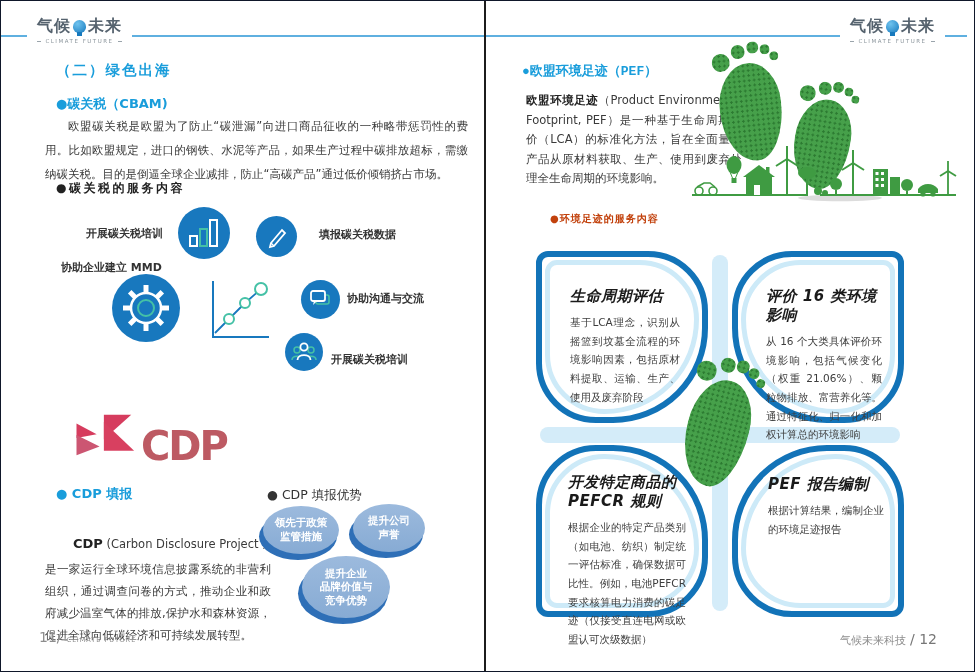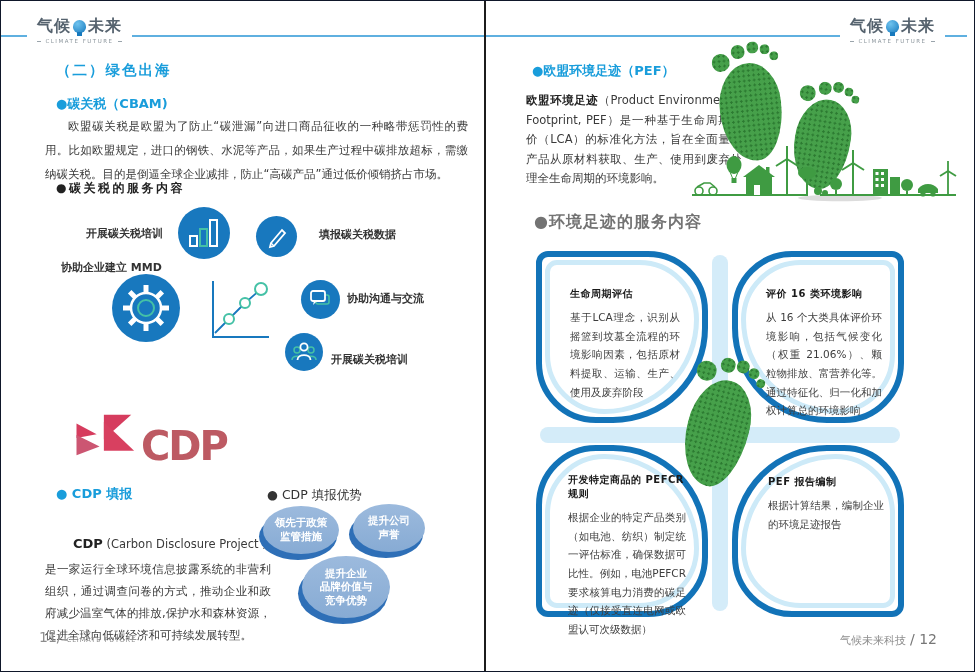--- a/index.html
+++ b/index.html
@@ -65,24 +65,24 @@
   .bub3 { left:301px; top:555px; width:88px; height:62px; }
 
   .foot-l { position:absolute; left:38px; top:626px; color:#8d8d8d; }
   .foot-l .num { font-size:14px; }
   .foot-l .lbl { font-size:6.5px; letter-spacing:1px; }
   .foot-r { position:absolute; right:30px; top:630px; color:#8d8d8d; display:flex; align-items:baseline; gap:4px; }
   .foot-r .lbl { font-size:11px; }
   .foot-r .num { font-size:14px; color:#777; }
 
   
-  .pef-head { left:46px; top:61px; }
+  .pef-head { left:36px; top:61px;font-family:Liberation Mono, monospace; }
   .pef-body { left:40px; top:90px; width:216px; line-height:19.5px; }
   .pef-body b { color:#222; }
-  .svc-head-r { position:absolute; left:48px; top:211px; font-size:16px; font-weight:bold; color:#737373; letter-spacing:1px; }
+  .svc-head-r { position:absolute; left:64px; top:211px; font-size:10px; font-weight:bold; color:#c2410c; letter-spacing:1px; }
 
   
   .illo { position:absolute; left:204px; top:50px; width:268px; height:152px; }
   .moss { background-color:#46a04a; background-image:radial-gradient(#2c7a31 1.2px, transparent 1.4px); background-size:5px 5px; }
   .foot { position:absolute; }
   .sole { border-radius:52% 48% 46% 54% / 46% 42% 58% 54%; }
   .toe { position:absolute; border-radius:50%; }
   .scene { position:absolute; left:0; bottom:0; }
 
   
@@ -93,21 +93,21 @@
   .petal::before { content:""; position:absolute; inset:3px; border:5px solid #cdeaf8; border-radius:inherit; pointer-events:none; }
   .petal-tl { left:0; top:0; border-radius:12px 60px 95px 60px; }
   .petal-tr { left:196px; top:0; border-radius:60px 12px 60px 95px; }
   .petal-bl { left:0; top:194px; border-radius:60px 95px 60px 12px; }
   .petal-br { left:196px; top:194px; border-radius:95px 60px 12px 60px; }
   .petal-inner { position:absolute; z-index:2; }
   .p-tl { padding:30px 22px 0 28px; }
   .p-tr { padding:30px 16px 0 28px; }
   .p-bl { padding:22px 16px 0 26px; }
   .p-br { padding:24px 14px 0 30px; }
-  .petal h4 { font-size:10px; color:#1a1a1a; margin-bottom:7px; letter-spacing:0.5px; }
+  .petal h4 { font-size:15px; color:#1a1a1a; margin-bottom:7px; letter-spacing:0.5px;font-style:italic; }
   .petal p { font-size:10.5px; color:#3d3d3d; line-height:1.78; text-align:justify; }
   .center-foot { position:absolute; left:150px; top:128px; z-index:5; transform:rotate(14deg); }
 </style>
 </head>
 <body>
 
 <div class="spread">
 
   <div class="page page-left">
     <div class="topline"></div>

